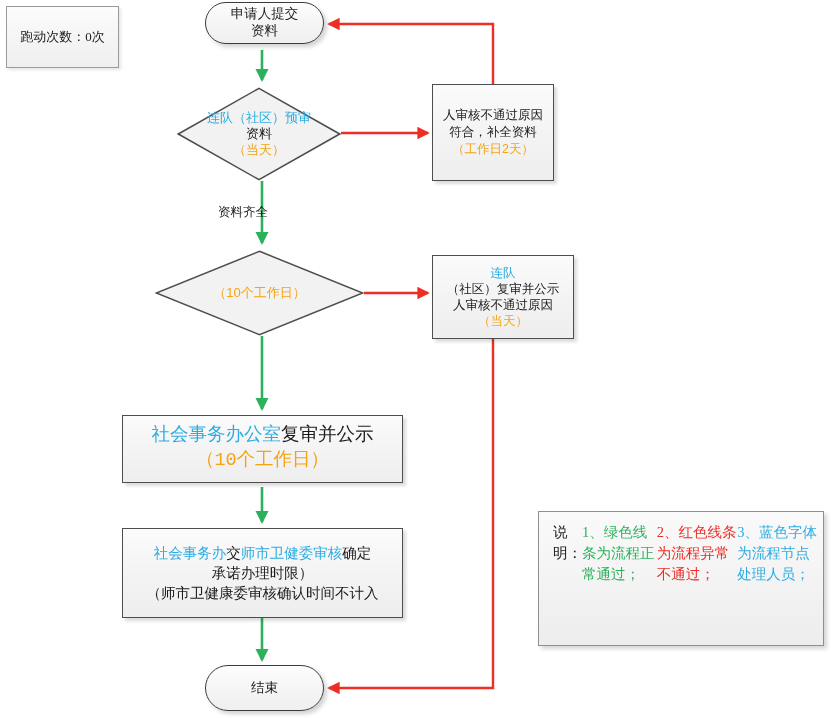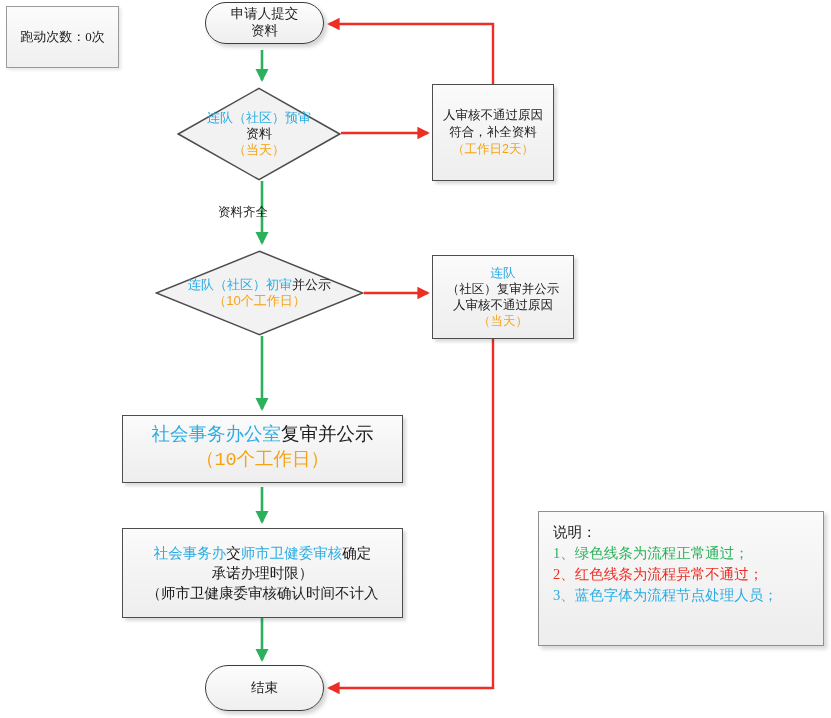--- a/index.html
+++ b/index.html
@@ -133,21 +133,20 @@
   }
   #legend-box {
     left: 538px; top: 511px;
     width: 286px; height: 135px;
     align-items: flex-start;
     justify-content: flex-start;
     padding: 10px 0 0 14px;
     background: linear-gradient(180deg,#fafafa 0%, #f2f2f2 60%, #ededed 100%);
     border: 1px solid #8f8f8f;
     box-shadow: 3px 3px 4px rgba(0,0,0,0.16);
-    flex-direction: column;
     text-align: left;
     font-family: "Liberation Serif", "DejaVu Serif", serif;
     font-size: 14.5px;
     line-height: 1.46;
   }
   #legend-box .legend-title { color: #1a1a1a; }
 
   
   .edge-label {
     position: absolute;
@@ -231,23 +230,20 @@
     </div>
   </div>
 
   <div class="edge-label" id="label-complete">资料齐全</div>
 
   <div id="decision-2" class="diamond-wrap">
     <svg class="diamond-shape" viewBox="0 0 209 86" preserveAspectRatio="none" xmlns="http://www.w3.org/2000/svg">
       <polygon points="104.5,1.3 207.7,43 104.5,84.7 1.3,43" fill="#f2f2f2" stroke="#4d4d4d" stroke-width="1.5"></polygon>
     </svg>
     <div class="diamond-label">
-      <div>
-        <span class="t-blue">连队（社区）初审</span><span class="t-black">并公示</span>
-      </div>
       <div class="t-orange">（10个工作日）</div>
     </div>
   </div>
 
   <div id="reject-box-1" class="node boxnode">
     <div>
       <div>人审核不通过原因</div>
       <div>符合，补全资料</div>
       <div class="t-orange">（工作日2天）</div>
     </div>

